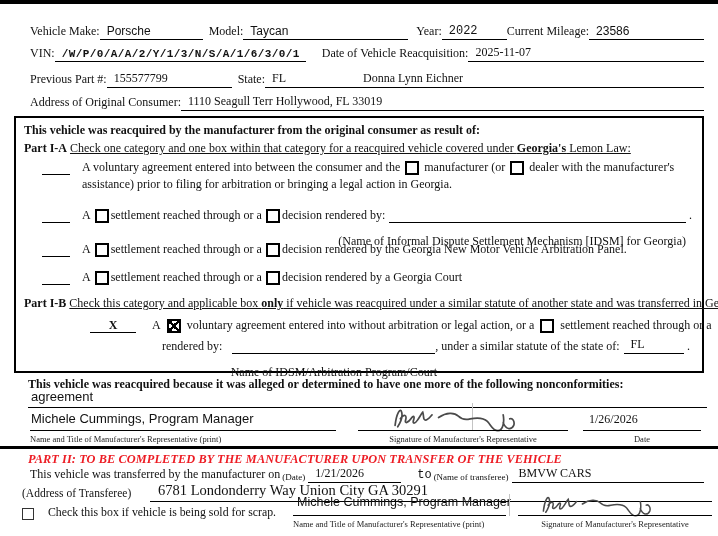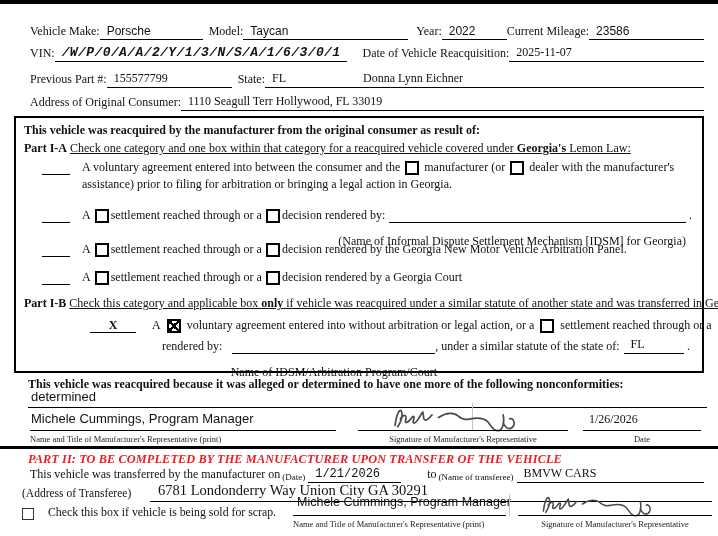--- a/index.html
+++ b/index.html
@@ -4,21 +4,21 @@
 <style>
   html,body{margin:0;padding:0;background:#fff;}
   .page{position:relative;width:718px;height:536px;background:#ffffff;overflow:hidden;
         font-family:"Liberation Serif",serif;font-size:12px;color:#111;}
   .abs{position:absolute;}
   .row{display:flex;align-items:flex-end;white-space:nowrap;}
   .lab{padding-bottom:1px;}
   .fill{border-bottom:1.4px solid #000;padding:0 0 1px 7px;}
   .grow{flex:1 1 auto;}
   .sans{font-family:"Liberation Sans",sans-serif;}
-  .mono{font-family:"Liberation Mono",monospace;font-weight:bold;letter-spacing:.4px;font-size:13px;font-style:italic;}
+  .mono{font-family:"Liberation Mono",monospace;font-weight:bold;letter-spacing:.4px;font-size:11px;}
   .b{font-weight:bold;}
   .ul{text-decoration:underline;}
   .red{color:#ed1c24;font-weight:bold;font-style:italic;font-size:12.3px;letter-spacing:.1px;}
   .topbar{left:0;top:0;width:718px;height:4px;background:#000;}
   .box{left:14px;top:116px;width:690px;height:257px;border:2px solid #000;box-sizing:border-box;}
   .cb{display:inline-block;width:10px;height:10px;border:2.4px solid #000;vertical-align:-2px;flex:0 0 auto;}
   .cbx{background:
     linear-gradient(45deg,transparent 40%,#000 40%,#000 60%,transparent 60%),
     linear-gradient(135deg,transparent 40%,#000 40%,#000 60%,transparent 60%);}
   .cb-thin{display:inline-block;width:10px;height:10px;border:1.3px solid #333;}
@@ -39,21 +39,21 @@
 
   <div class="abs topbar"></div>
 
 
   <div class="abs row" style="left:30px;top:24px;width:674px;">
     <span class="lab">Vehicle Make:</span>
     <span class="fill sans" style="flex:0 0 96px;">Porsche</span>
     <span class="lab" style="margin-left:6px;">Model:</span>
     <span class="fill sans" style="flex:0 0 158px;">Taycan</span>
     <span class="lab" style="margin-left:8px;">Year:</span>
-    <span class="fill sans" style="flex:0 0 58px;">2022</span>
+    <span class="fill sans" style="flex:0 0 58px;font-family:Liberation Mono, monospace;">2022</span>
     <span class="lab" style="">Current Mileage:</span>
     <span class="fill sans grow">23586</span>
   </div>
 
   <div class="abs row" style="left:30px;top:45px;width:674px;">
     <span class="lab">VIN:</span>
     <span class="fill mono" style="padding-right:6px;">/W/P/0/A/A/2/Y/1/3/N/S/A/1/6/3/0/1</span>
     <span class="lab" style="margin-left:16px;">Date of Vehicle Reacquisition:</span>
     <span class="fill grow">2025-11-07</span>
   </div>
@@ -142,21 +142,21 @@
       <span class="fill relfill" style="flex:0 0 196px;margin-left:10px;">
         <span class="fillcap" style="left:50%;transform:translateX(-50%);">Name of IDSM/Arbitration Program/Court</span>
       </span>
       <span>, under a similar statute of the state of:</span>
       <span class="fill grow" style="margin-left:4px;">FL</span>
       <span style="margin-left:3px;">.</span>
     </div>
   </div>
 
   <div class="abs b" style="left:28px;top:377px;">This vehicle was reacquired because it was alleged or determined to have one more of the following nonconformities:</div>
-  <div class="abs sans" style="left:28px;top:389px;width:676px;border-bottom:1.6px solid #000;font-size:13px;padding:0 0 3px 3px;">determined</div>
+  <div class="abs sans" style="left:28px;top:389px;width:676px;border-bottom:1.6px solid #000;font-size:13px;padding:0 0 3px 3px;">agreement</div>
 
   <div class="abs sans" style="left:31px;top:411px;font-size:13px;">Michele Cummings,  Program Manager</div>
   <div class="abs hline" style="left:30px;top:430px;width:306px;"></div>
   <div class="abs cap" style="left:30px;top:434px;">Name and Title of Manufacturer's Representative (print)</div>
 
   <div class="abs vfaint" style="left:472px;top:403px;height:28px;"></div>
   <svg class="abs sigsvg" style="left:386px;top:403px;" width="150" height="29" viewBox="0 0 110 22">
     <path d="M5 17 C6 8 9 3 10 7 C11 11 9 15 7 18 M9 12 C12 8 14 9 13 13 C12 16 15 15 17 12 C19 9 20 10 19 13 C18 16 20 16 22 13 C24 10 25 8 26 7 C27 10 26 13 28 13 C30 13 32 10 33 9 M38 11 C44 7 50 7 53 10 C55 12 58 13 62 12 C67 11 72 11 75 14 C78 17 79 21 83 21 C87 21 88 14 87 9 M87 15 C89 20 93 21 95 17 C96 14 94 11 92 12" fill="none" stroke="#4a4a4a" stroke-width="1.3" stroke-linecap="round"></path>
   </svg>
   <div class="abs hline" style="left:358px;top:430px;width:210px;"></div>
@@ -166,22 +166,22 @@
   <div class="abs hline" style="left:583px;top:430px;width:118px;"></div>
   <div class="abs cap" style="left:583px;top:434px;width:118px;text-align:center;">Date</div>
 
   <div class="abs thick"></div>
 
   <div class="abs red" style="left:28px;top:452px;">PART II: TO BE COMPLETED BY THE MANUFACTURER UPON TRANSFER OF THE VEHICLE</div>
 
   <div class="abs row" style="left:30px;top:466px;width:674px;">
     <span class="lab">This vehicle was transferred by the manufacturer on </span>
     <span class="lab hint" style="margin-left:2px;">(Date)</span>
-    <span class="fill" style="flex:0 0 86px;margin-left:3px;font-family:Liberation Mono, monospace;">1/21/2026</span>
-    <span class="lab" style="margin-left:26px;">to </span>
+    <span class="fill" style="flex:0 0 86px;margin-left:3px;">1/21/2026</span>
+    <span class="lab" style="margin-left:16px;font-family:Liberation Mono, monospace;">to </span>
     <span class="lab hint" style="margin-left:2px;">(Name of transferee)</span>
     <span class="fill grow" style="margin-left:3px;">BMVW CARS</span>
   </div>
 
   <div class="abs" style="left:22px;top:487px;font-size:11.5px;">(Address of Transferee)</div>
   <div class="abs" style="left:150px;top:482px;width:554px;border-bottom:1.6px solid #000;font-size:14.5px;padding:0 0 2px 8px;">6781 Londonderry Way Union City GA 30291</div>
 
   <span class="abs cb-thin" style="left:22px;top:508px;"></span>
   <div class="abs" style="left:48px;top:505px;font-size:11.8px;">Check this box if vehicle is being sold for scrap.</div>
 

